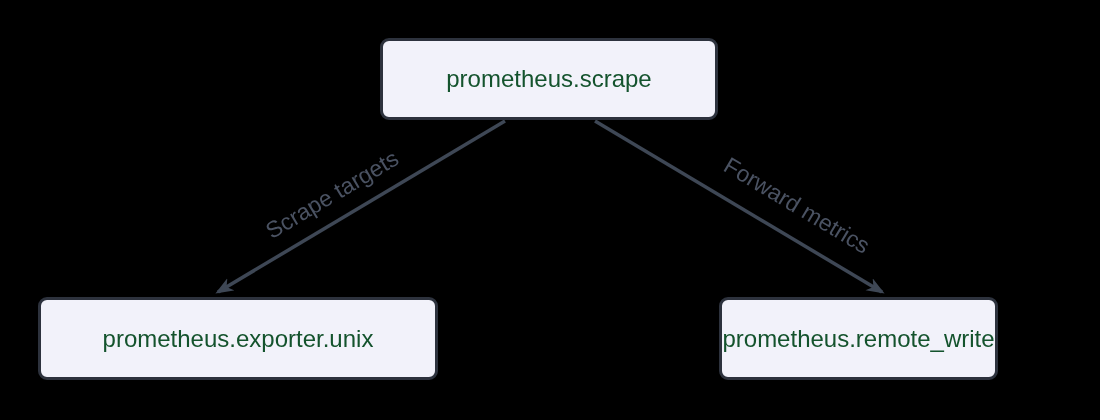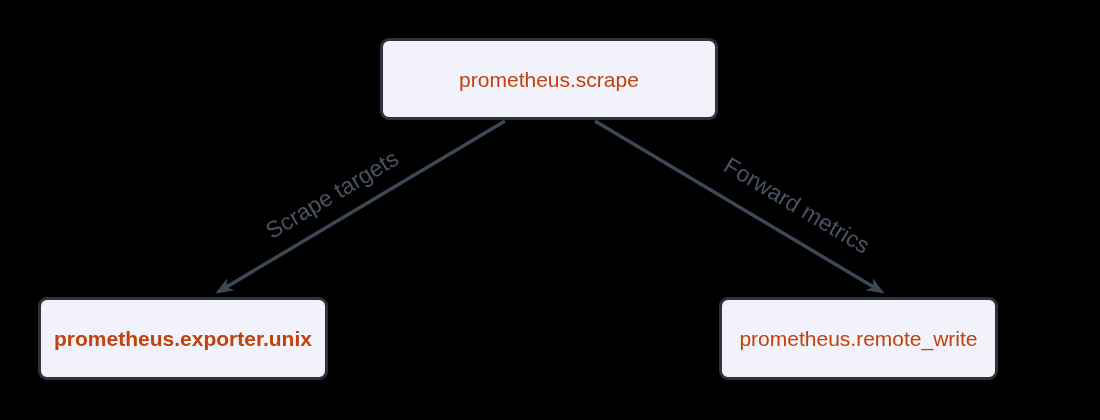--- a/index.html
+++ b/index.html
@@ -24,27 +24,27 @@
   }
   .node {
     position: absolute;
     box-sizing: border-box;
     background: #f2f2fa;
     border: 3px solid #2d323d;
     border-radius: 9px;
     display: flex;
     align-items: center;
     justify-content: center;
-    color: #c2410c;
-    font-size: 21px;
+    color: #14532d;
+    font-size: 24px;
     line-height: 1;
     white-space: nowrap;
   }
   .node-scrape   { left: 380px; top: 38px;  width: 338px; height: 82px; }
-  .node-exporter { left: 38px;  top: 297px; width: 290px; height: 83px; font-weight: bold; }
+  .node-exporter { left: 38px;  top: 297px; width: 400px; height: 83px; }
   .node-remote   { left: 719px; top: 297px; width: 279px; height: 83px; }
   .edge-line {
     stroke: #3e4755;
     stroke-width: 3.5;
     fill: none;
   }
   .edge-label {
     fill: #4a5262;
     font-size: 23px;
     font-family: "Liberation Sans", "DejaVu Sans", sans-serif;

